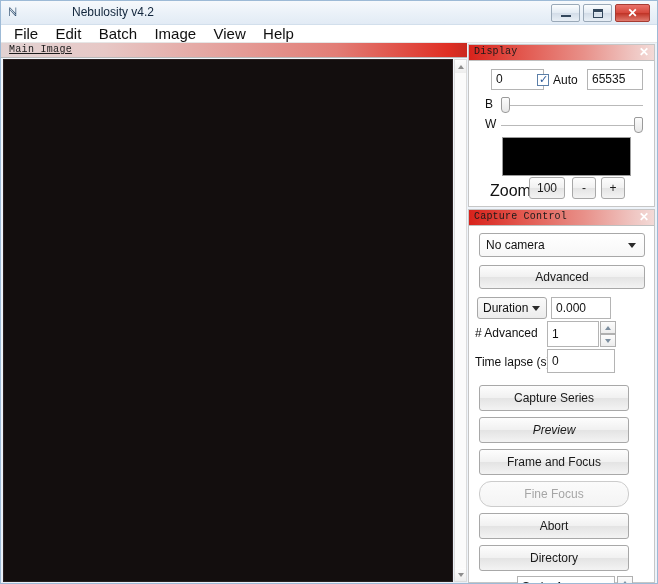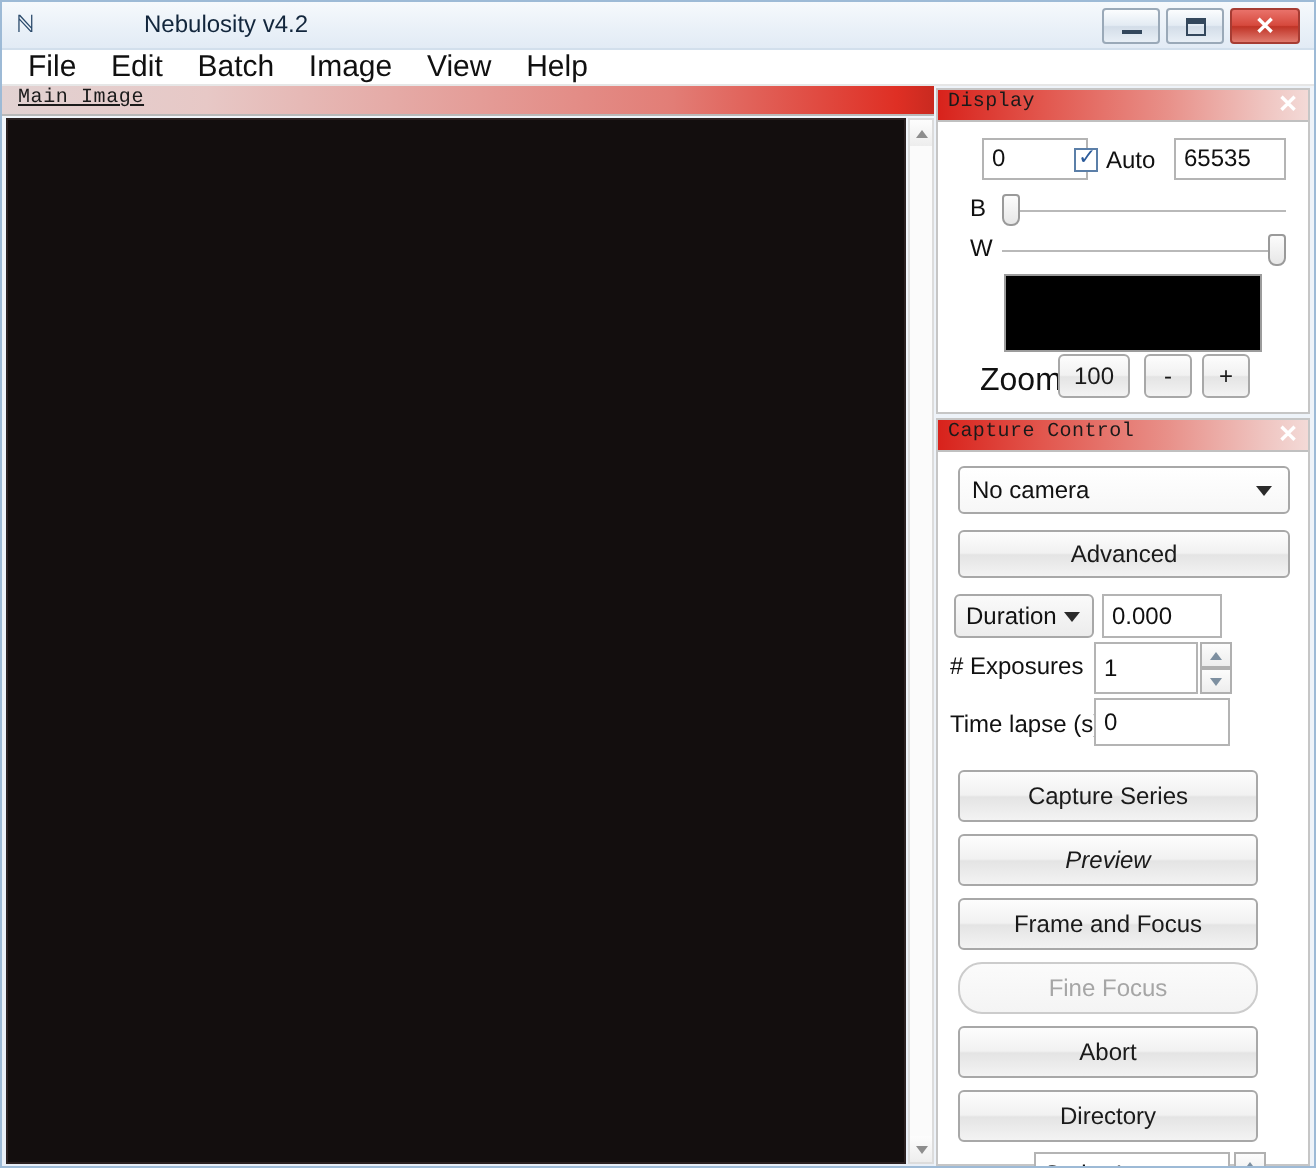--- a/index.html
+++ b/index.html
@@ -562,21 +562,21 @@
           </div>
 
           <div class="btn" id="btn-advanced">Advanced</div>
 
           <div class="combo" id="duration-combo">
             <span>Duration</span>
             <span class="arrow"></span>
           </div>
           <div class="txtbox" id="duration-val">0.000</div>
 
-          <span id="exposures-label"># Exposures</span>
+          <span id="exposures-label"># Advanced</span>
           <div class="txtbox" id="exposures-val">1</div>
           <div id="exposures-spin">
             <div class="spin-half up">
                 <span class="tri"></span>
               </div>
             <div class="spin-half down">
                 <span class="tri"></span>
               </div>
           </div>
 

